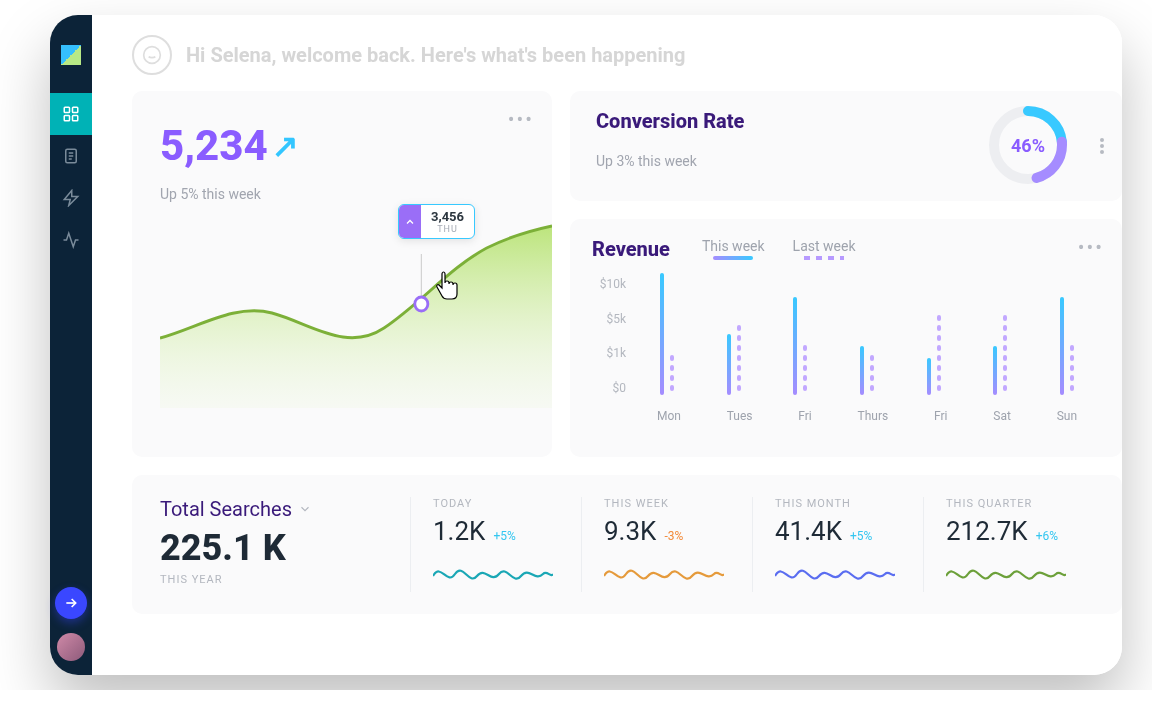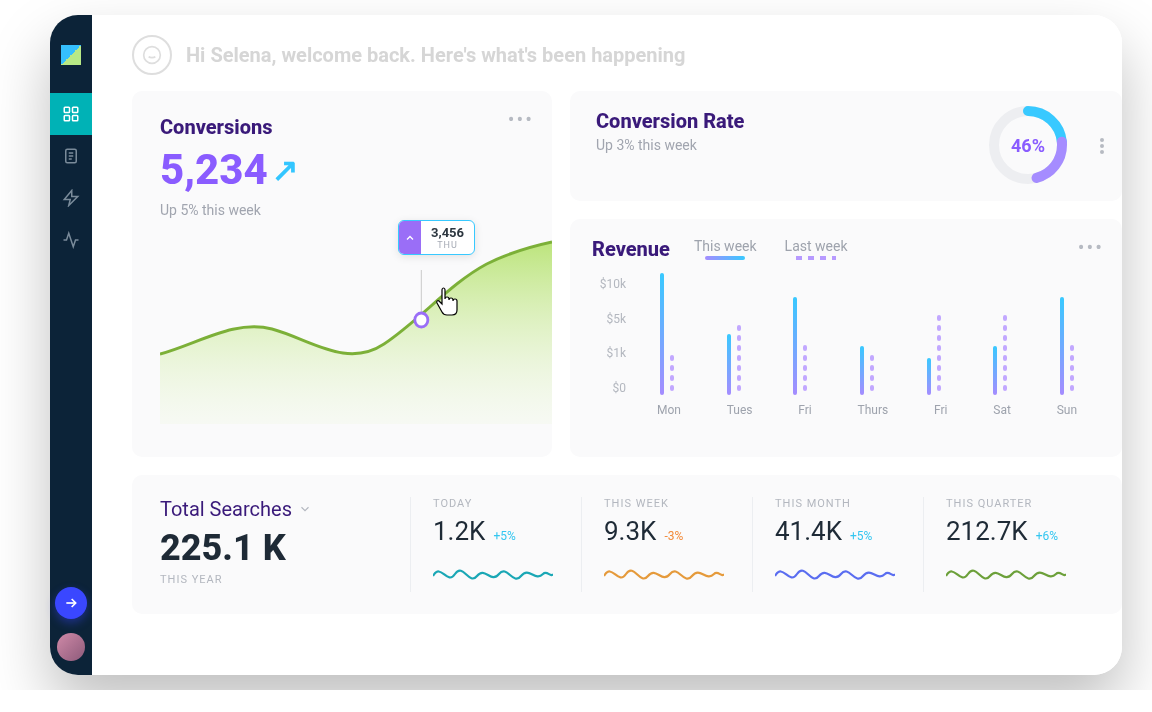--- a/index.html
+++ b/index.html
@@ -70,21 +70,21 @@
     position:relative;
   }
   .card-conversions { grid-row: span 2; padding:24px 0 0 28px; }
   .card-rate { padding:18px 26px; height:110px; }
   .card-revenue { padding:18px 22px; height:238px;}
   .card-searches { grid-column: 1 / -1; padding:22px 28px; display:flex; align-items:flex-start; }
 
   .card-title { color:#3a1a7a; font-size:20px; font-weight:800; }
   .big-number { color:#8a5cff; font-size:42px; font-weight:800; margin-top:6px; display:flex; align-items:center; gap:4px; }
   .big-number .arrow { color:#33c6ff; font-size:32px; }
-  .sub { color:#a1a5af; font-size:14px; margin-top:8px; }
+  .sub { color:#a1a5af; font-size:14px; margin-top:16px; }
   .dots { position:absolute; top:16px; right:18px; color:#b6bac2; font-size:20px; letter-spacing:2px; cursor:pointer;}
   .dots-v { position:absolute; top:50%; right:18px; transform:translateY(-50%); color:#b6bac2; font-size:20px; cursor:pointer; display:flex; flex-direction:column; gap:2px;}
   .dots-v span{ width:4px;height:4px;background:#b6bac2;border-radius:50%;}
 
   .donut {
     position:absolute; right:52px; top:12px;
     width:84px; height:84px;
   }
   .donut svg { transform: rotate(-90deg); }
   .donut-text { position:absolute; inset:0; display:flex; align-items:center; justify-content:center; color:#8a5cff; font-size:18px; font-weight:700;}
@@ -101,34 +101,34 @@
     font-size:13px;
   }
   .tooltip .caret { width:22px; background:#9a6ef7; display:flex;align-items:center;justify-content:center;color:#fff;}
   .tooltip .caret svg{width:12px;height:12px;stroke:#fff;fill:none;stroke-width:2.5;}
   .tooltip .body { padding:4px 10px; text-align:center;}
   .tooltip .body .val{ font-weight:700; color:#2d3740;}
   .tooltip .body .lbl{ font-size:9px; color:#a6abb5; letter-spacing:1px;}
   .cursor-hand { position:absolute; left:272px; top:52px; font-size:24px;}
 
   
-  .rev-head { display:flex; align-items:center; gap:24px; }
+  .rev-head { display:flex; align-items:center; gap:32px; }
   .legend { display:flex; gap:28px; font-size:14px; color:#9ea3ad; }
   .legend .item{ display:flex; flex-direction:column; align-items:center; gap:2px;}
   .legend .solid{ width:40px; height:4px; background:linear-gradient(90deg,#a58cff,#38c9ff); border-radius:2px;}
   .legend .dashed{ width:40px; height:4px; background:repeating-linear-gradient(90deg,#b79aff,#b79aff 6px,transparent 6px,transparent 12px);}
   .rev-body{ display:flex; margin-top:12px; height:150px;}
   .rev-y{ display:flex; flex-direction:column; justify-content:space-between; font-size:12px; color:#b3b7bf; padding:4px 8px 28px 0; text-align:right; width:42px;}
   .rev-plot{ flex:1; position:relative; }
   .rev-cols{ position:absolute; inset:0 0 28px 0; display:flex; justify-content:space-around; align-items:flex-end;}
   .rev-col-group{ display:flex; gap:6px; align-items:flex-end; height:100%;}
   .bar-solid{ width:4px; border-radius:2px; background:linear-gradient(180deg,#38c9ff,#a58cff);}
   .bar-dash{ width:4px;}
   .bar-dash .seg{ width:4px; height:6px; background:#c2a8ff; border-radius:2px; margin-bottom:4px;}
-  .rev-x{ position:absolute; left:0;right:0;bottom:6px; display:flex; justify-content:space-around; font-size:12px; color:#9ea3ad;}
+  .rev-x{ position:absolute; left:0;right:0;bottom:0; display:flex; justify-content:space-around; font-size:12px; color:#9ea3ad;}
 
   
   .searches-left { width:250px; }
   .searches-left .title-row{ color:#3a1a7a; font-size:20px; font-weight:400; display:flex; align-items:center; gap:6px;}
   .searches-left .num{ color:#1e2a36; font-size:36px; font-weight:800; margin-top:6px;}
   .searches-left .yr{ color:#b3b7bf; font-size:11px; letter-spacing:1px; margin-top:4px;}
   .searches-metrics{ flex:1; display:flex; }
   .metric{ flex:1; border-left:1px solid #eceef1; padding-left:22px; }
   .metric .lbl{ font-size:11px; color:#b3b7bf; letter-spacing:1px; }
   .metric .val-row{ display:flex; align-items:baseline; gap:8px; margin-top:6px;}
@@ -191,21 +191,20 @@
             <path d="M8 14c1.5 1.5 6.5 1.5 8 0"></path>
           </svg>
       </div>
       <div class="greeting-text">Hi Selena, welcome back. Here's what's been happening</div>
     </div>
 
     <div class="grid">
 
       <div class="card card-conversions">
         <div class="dots">•••</div>
-        <div class="card-title">Conversions</div>
         <div class="big-number">
           <span>5,234</span>
           <span class="arrow">↗</span>
         </div>
         <div class="sub">Up 5% this week</div>
         <div class="conv-chart">
           <svg viewBox="0 0 420 190" preserveAspectRatio="none">
             <defs>
               <linearGradient id="gfill" x1="0" y1="0" x2="0" y2="1">
                 <stop offset="0%" stop-color="#b5e26e" stop-opacity="0.9"></stop>
@@ -231,21 +230,21 @@
           <div class="cursor-hand">
             <svg width="28" height="32" viewBox="0 0 28 32">
                 <path d="M10 4v14l-3-3c-1-1-3 0-2 2l5 9c1 2 3 3 5 3h5c3 0 5-2 5-5v-9c0-1-1-2-2-2s-2 1-2 2v-1c0-1-1-2-2-2s-2 1-2 2v-1c0-1-1-2-2-2s-2 1-2 2V4c0-1-1-2-1.5-2S10 3 10 4z" fill="#fff" stroke="#000" stroke-width="1.2"></path>
               </svg>
           </div>
         </div>
       </div>
 
       <div class="card card-rate">
         <div class="card-title">Conversion Rate</div>
-        <div class="sub" style="margin-top:4px;">Up 3% this week</div>
+        <div class="sub" style="margin-top:20px;">Up 3% this week</div>
         <div class="donut">
           <svg width="84" height="84">
             <circle cx="42" cy="42" r="34" stroke="#edeef1" stroke-width="10" fill="none"></circle>
             <circle cx="42" cy="42" r="34" stroke="#38c9ff" stroke-width="10" fill="none" stroke-linecap="round" stroke-dasharray="50 214"></circle>
             <circle cx="42" cy="42" r="34" stroke="#a58cff" stroke-width="10" fill="none" stroke-linecap="round" stroke-dasharray="48 214" stroke-dashoffset="-50"></circle>
           </svg>
           <div class="donut-text">46%</div>
         </div>
         <div class="dots-v">
             <span></span>

